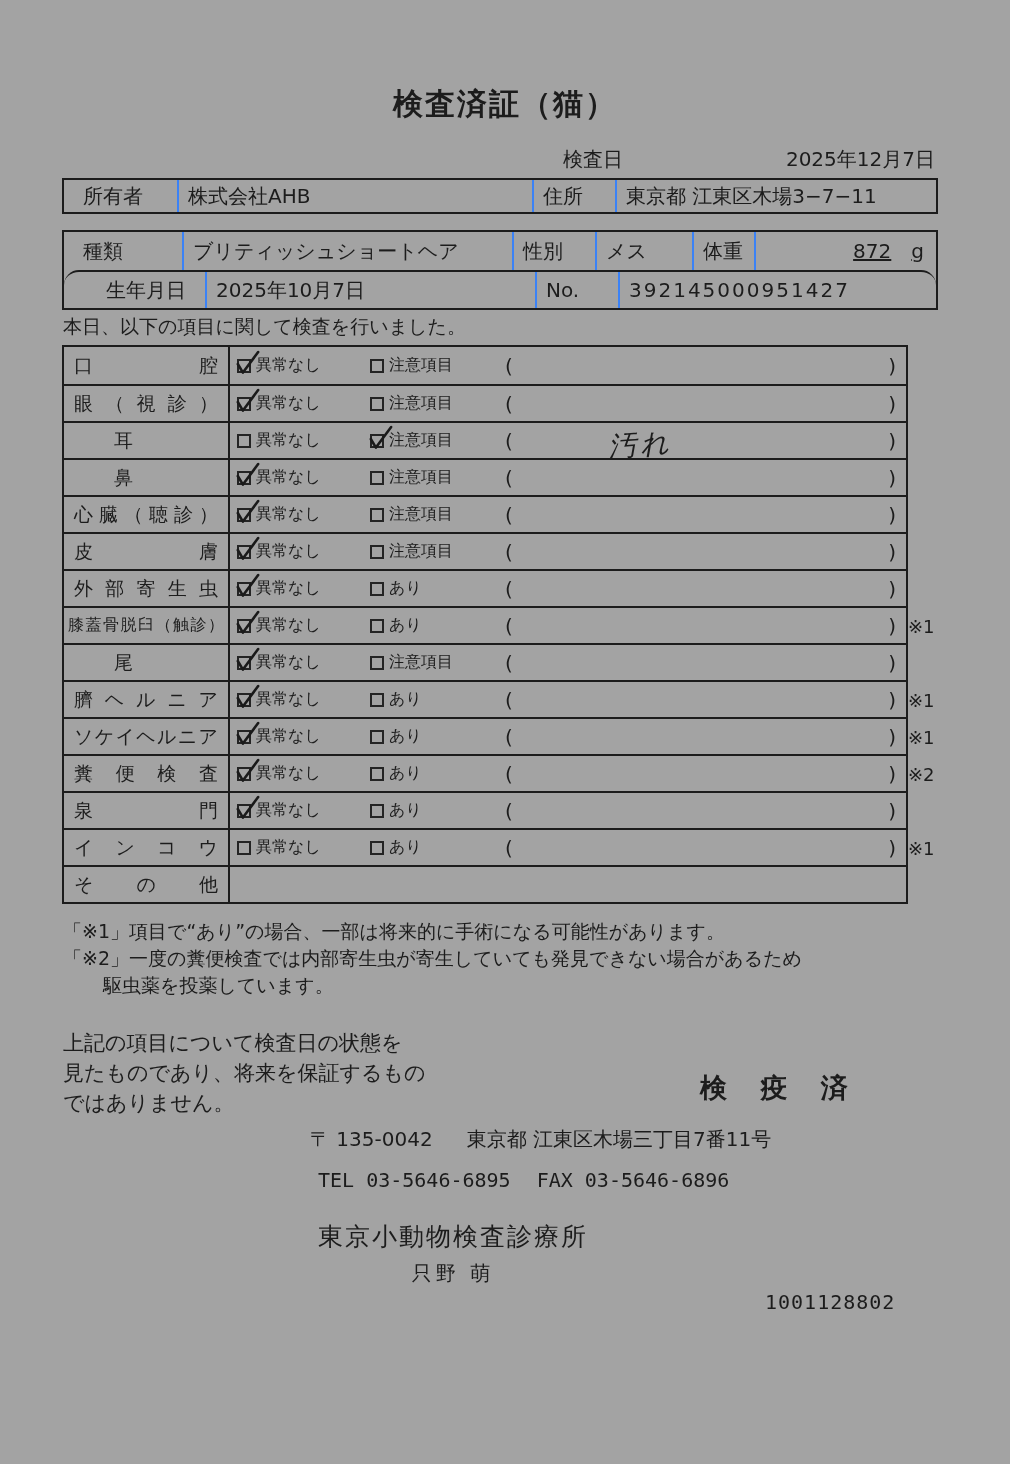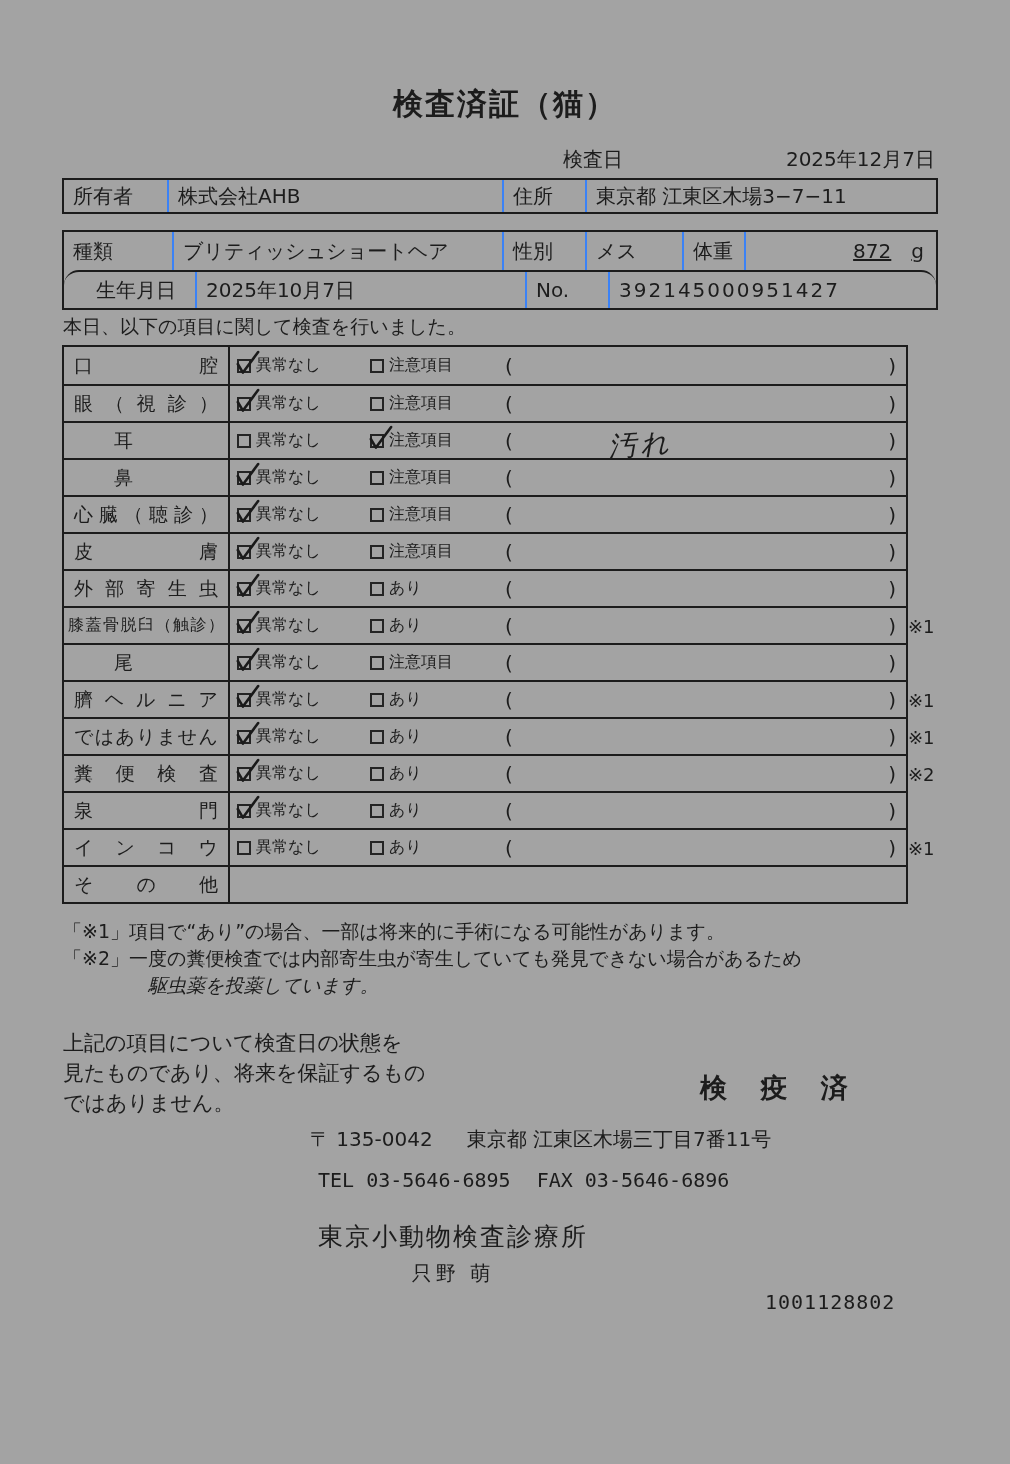--- a/index.html
+++ b/index.html
@@ -19,29 +19,29 @@
     display:flex; justify-content:space-between; font-size:20px;
   }
   
   .tbl { position:absolute; left:62px; border:2px solid #1c1c1c; background:transparent; }
   .trow { display:flex; align-items:stretch; }
   .trow + .trow { border-top:2px solid #1c1c1c;padding-left:23px; }
   .tcell {
     border-left:2px solid #3b82f6; padding:2px 9px; font-size:20px;
     display:flex; align-items:center; overflow:hidden; white-space:nowrap;
   }
-  .tcell:first-child { border-left:none; }
+  .tcell:first-child { border-left:none;margin-left:10px; }
   .tcell.lab { justify-content:flex-start; }
   .owner-table { top:178px; width:876px; }
   .owner-table .trow { height:32px; }
   .info-table { top:230px; width:876px; }
   .info-table .trow { height:38px;border-radius:15px; }
   .w-owner-label { width:103px; }
   .w-owner-value { width:335px; }
-  .w-addr-label  { width:83px; }
+  .w-addr-label  { width:83px;margin-left:20px; }
   .w-addr-value  { flex:1; }
   .w-breed-label { width:108px; }
   .w-breed-value { width:330px; }
   .w-sex-label   { width:83px; }
   .w-sex-value   { width:97px; }
   .w-weight-label{ width:62px; }
   .w-weight-value{ flex:1; justify-content:flex-end; gap:20px; padding-right:12px;text-decoration:underline; }
   .w-no-value    { flex:1; letter-spacing:2px; }
   .intro { position:absolute; top:314px; left:63px; font-size:19px; }
   
@@ -76,21 +76,21 @@
   .note {
     position:absolute; left:105px; top:-3px; font-size:28px; font-style:italic;
     letter-spacing:4px; transform:rotate(-4deg); white-space:nowrap;
   }
   .ref {
     position:absolute; right:-42px; top:50%; transform:translateY(-50%);
     font-size:18px; width:40px;
   }
   
   .footnotes { position:absolute; top:918px; left:63px; font-size:19px; line-height:27px; width:880px; }
-  .footnotes .indent { margin-left:85px;font-style:italic; }
+  .footnotes .indent { margin-left:40px; }
   .statement { position:absolute; top:1028px; left:63px; font-size:21px; line-height:30px; }
   .stamp {
     position:absolute; top:1070px; left:700px;
     font-size:27px; font-weight:600; letter-spacing:12px;
   }
   .postal-line {
     position:absolute; top:1126px; left:310px; display:flex; gap:34px; font-size:20px;
   }
   .tel-line {
     position:absolute; top:1168px; left:318px; display:flex; gap:26px;
@@ -414,21 +414,21 @@
         <span class="paren-area">
           <span class="paren">(</span>
           <span class="note"></span>
           <span class="paren">)</span>
         </span>
       </div>
       <span class="ref">※1</span>
     </div>
         <div class="cl-row">
       <div class="cl-label">
-        <span class="lbl">ではありません</span>
+        <span class="lbl">ソケイヘルニア</span>
       </div>
       <div class="cl-content">
         <span class="opt">
           <span class="box">
             <svg class="check" viewBox="0 0 27 31">
               <path d="M4 18 L10 26 L23 4" fill="none" stroke="#1a1a1a" stroke-width="2.6" stroke-linecap="round" stroke-linejoin="round"></path>
             </svg>
           </span>
           <span class="opt-label">異常なし</span>
         </span>

